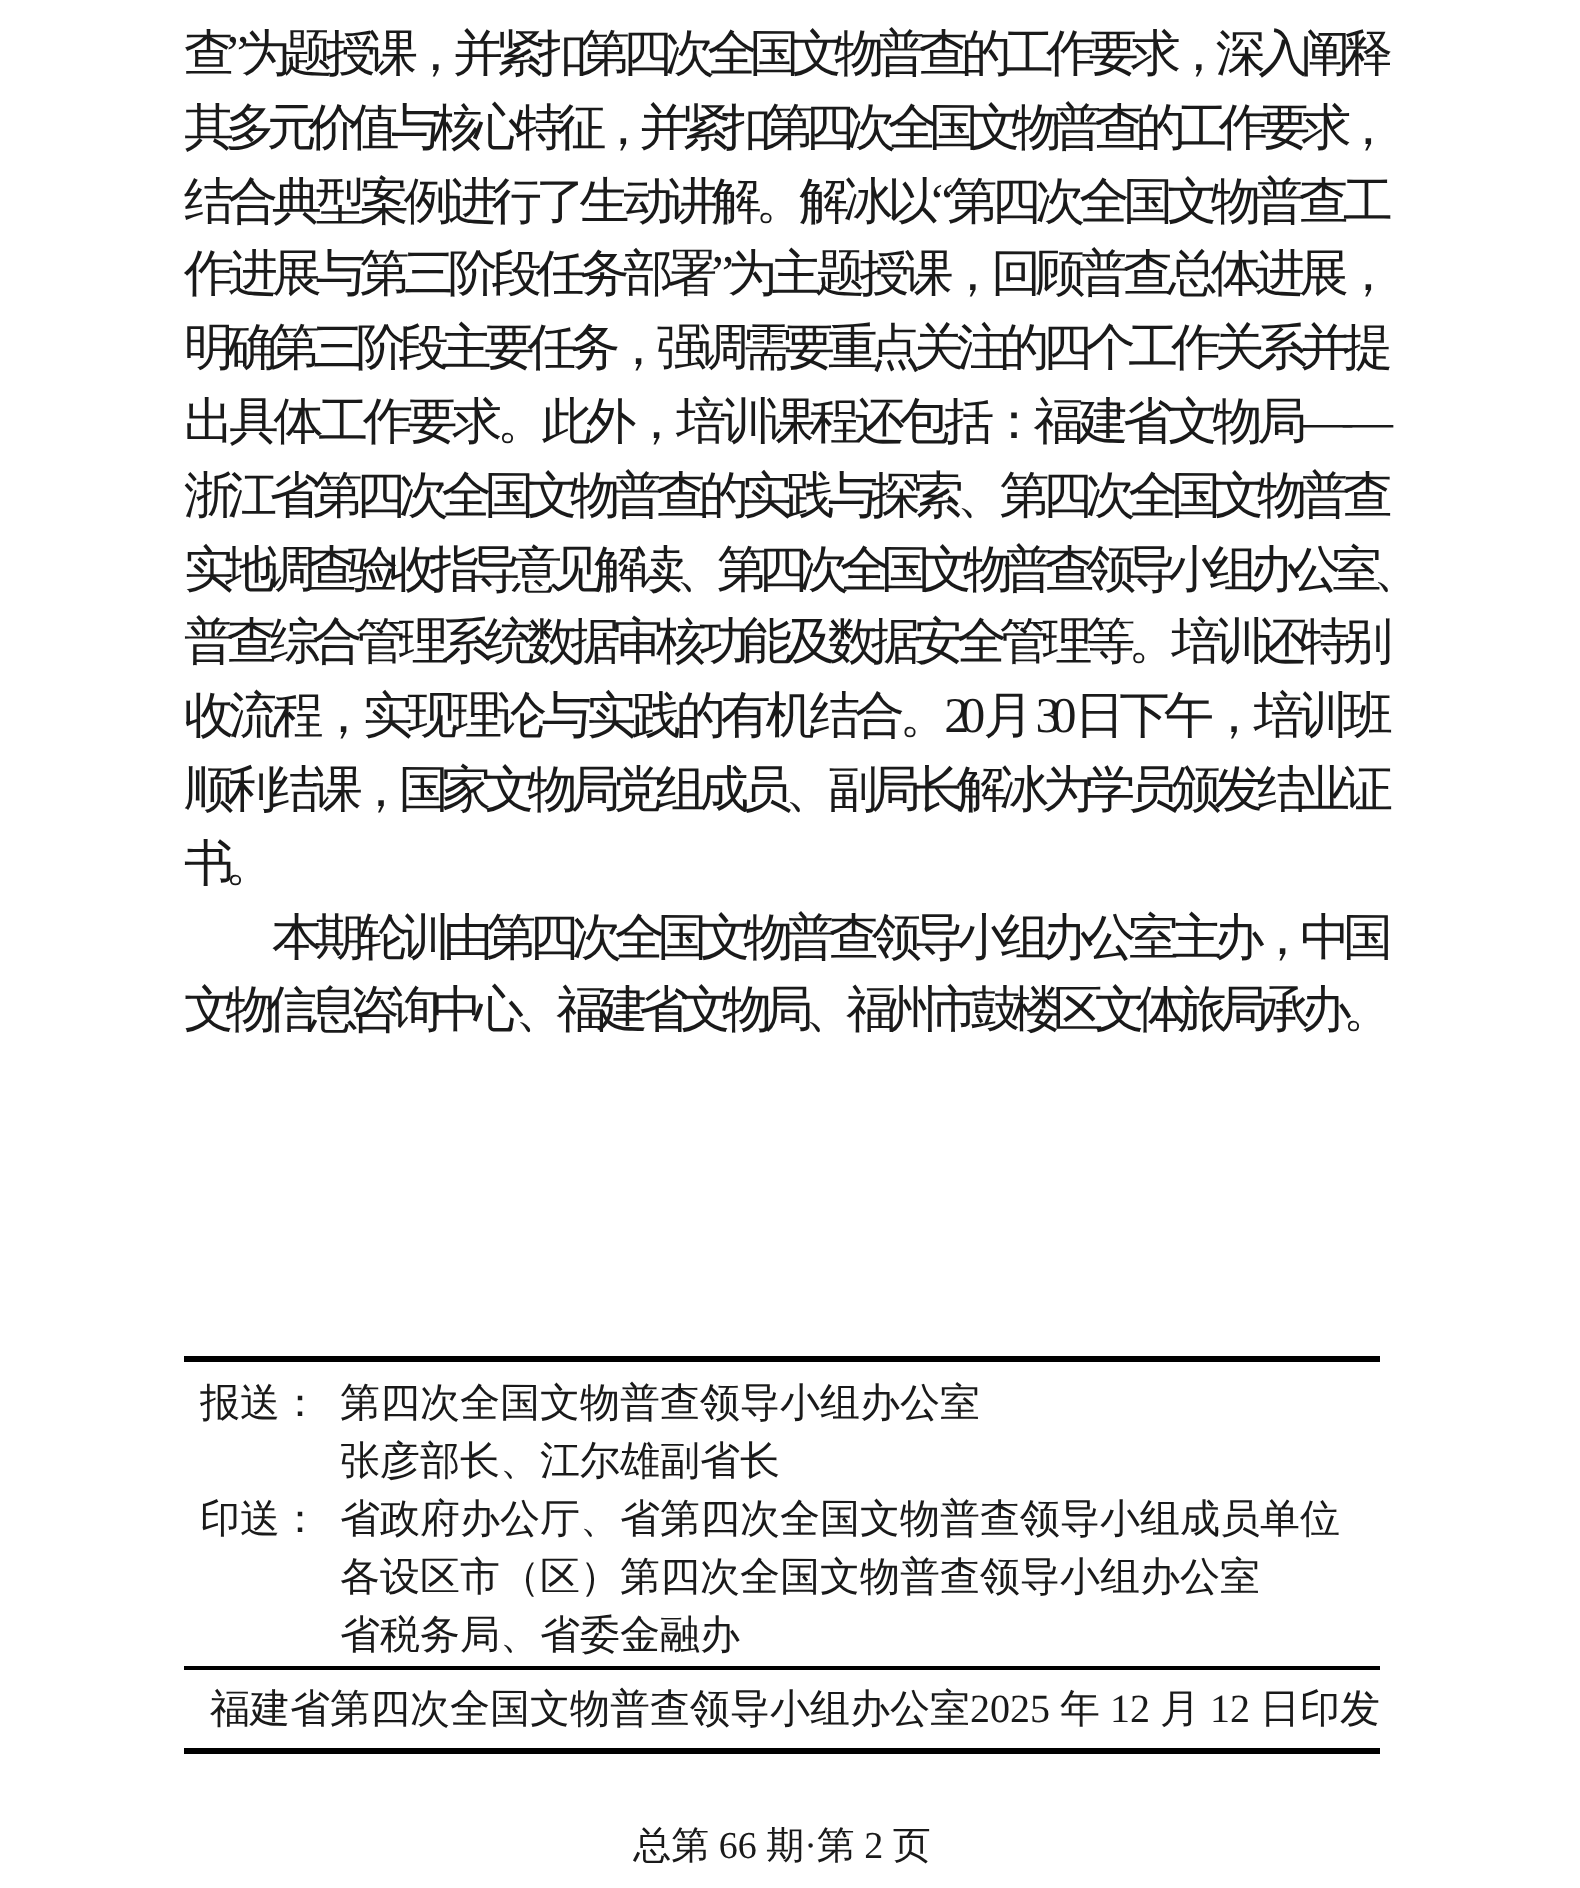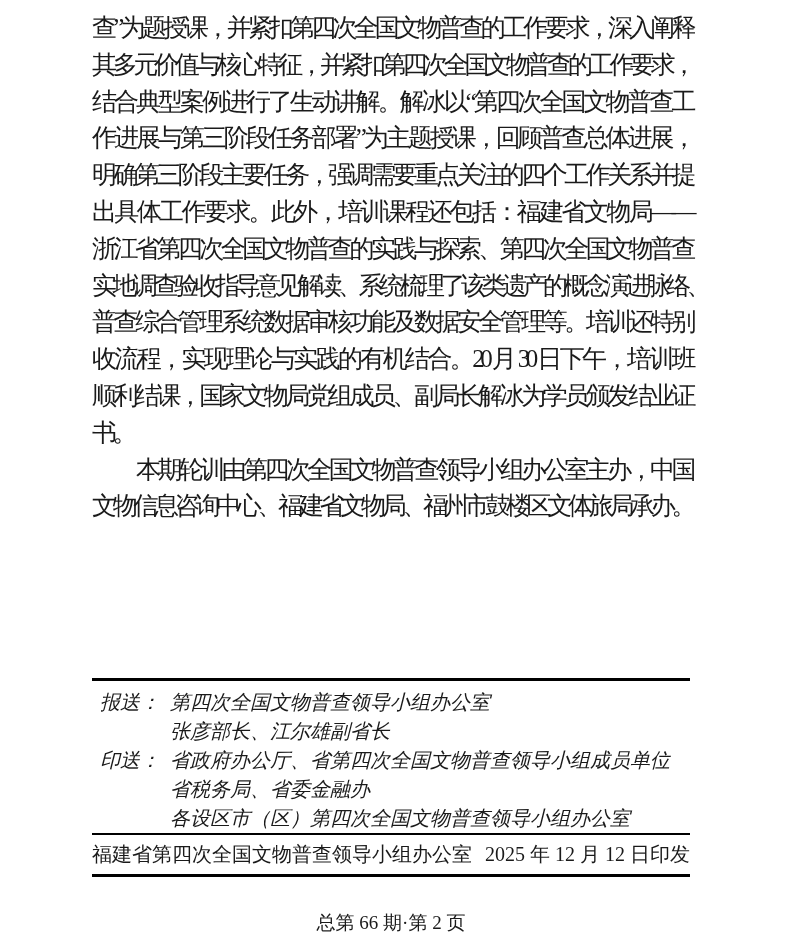--- a/index.html
+++ b/index.html
@@ -44,32 +44,32 @@
   .rule-thin      { top: 833px; height: 2px; }
   .rule-thick-bottom { top: 874px; height: 3px; }
   .distribution {
     position: absolute;
     left: 92px;
     top: 688px;
     width: 598px;
     font-size: 20px;
     line-height: 29px;
   }
-  .dist-entry { display: flex; font-style: italic; }
+  .dist-entry { display: flex; }
   .dist-label { width: 70px; padding-left: 8px; flex: none; }
   .dist-lines { flex: 1; }
   
   .issuer-row {
     position: absolute;
     left: 92px;
     top: 835px;
     width: 598px;
     height: 39px;
     display: flex;
-    justify-content: space-between;
+    justify-content: flex-end;
     align-items: center;
     font-size: 20px;
   }
   
   .page-number {
     position: absolute;
     left: 92px;
     top: 890px;
     width: 598px;
     text-align: center;
@@ -83,21 +83,21 @@
 <div class="page">
 
   <div class="body-text">
     <div class="bodyline">查”为题授课，并紧扣第四次全国文物普查的工作要求，深入阐释</div>
     <div class="bodyline">其多元价值与核心特征，并紧扣第四次全国文物普查的工作要求，</div>
     <div class="bodyline">结合典型案例进行了生动讲解。解冰以“第四次全国文物普查工</div>
     <div class="bodyline">作进展与第三阶段任务部署”为主题授课，回顾普查总体进展，</div>
     <div class="bodyline">明确第三阶段主要任务，强调需要重点关注的四个工作关系并提</div>
     <div class="bodyline">出具体工作要求。此外，培训课程还包括：福建省文物局——</div>
     <div class="bodyline">浙江省第四次全国文物普查的实践与探索、第四次全国文物普查</div>
-    <div class="bodyline">实地调查验收指导意见解读、系统梳理了该类遗产的概念演进脉络、</div>
+    <div class="bodyline">实地调查验收指导意见解读、第四次全国文物普查领导小组办公室、</div>
     <div class="bodyline">普查综合管理系统数据审核功能及数据安全管理等。培训还特别</div>
     <div class="bodyline">收流程，实现理论与实践的有机结合。20 月 30 日下午，培训班</div>
     <div class="bodyline">顺利结课，国家文物局党组成员、副局长解冰为学员颁发结业证</div>
     <div class="bodyline para-end">书。</div>
     <div class="bodyline indent-first">本期轮训由第四次全国文物普查领导小组办公室主办，中国</div>
     <div class="bodyline">文物信息咨询中心、福建省文物局、福州市鼓楼区文体旅局承办。</div>
   </div>
 
   <div class="rule rule-thick-top"></div>
 
@@ -106,22 +106,22 @@
       <div class="dist-label">报送：</div>
       <div class="dist-lines">
         <div>第四次全国文物普查领导小组办公室</div>
         <div>张彦部长、江尔雄副省长</div>
       </div>
     </div>
     <div class="dist-entry">
       <div class="dist-label">印送：</div>
       <div class="dist-lines">
         <div>省政府办公厅、省第四次全国文物普查领导小组成员单位</div>
+        <div>各设区市（区）第四次全国文物普查领导小组办公室</div>
         <div>省税务局、省委金融办</div>
-        <div>各设区市（区）第四次全国文物普查领导小组办公室</div>
       </div>
     </div>
   </div>
 
   <div class="rule rule-thin"></div>
 
   <div class="issuer-row">
     <span>福建省第四次全国文物普查领导小组办公室</span>
     <span>2025 年 12 月 12 日印发</span>
   </div>

